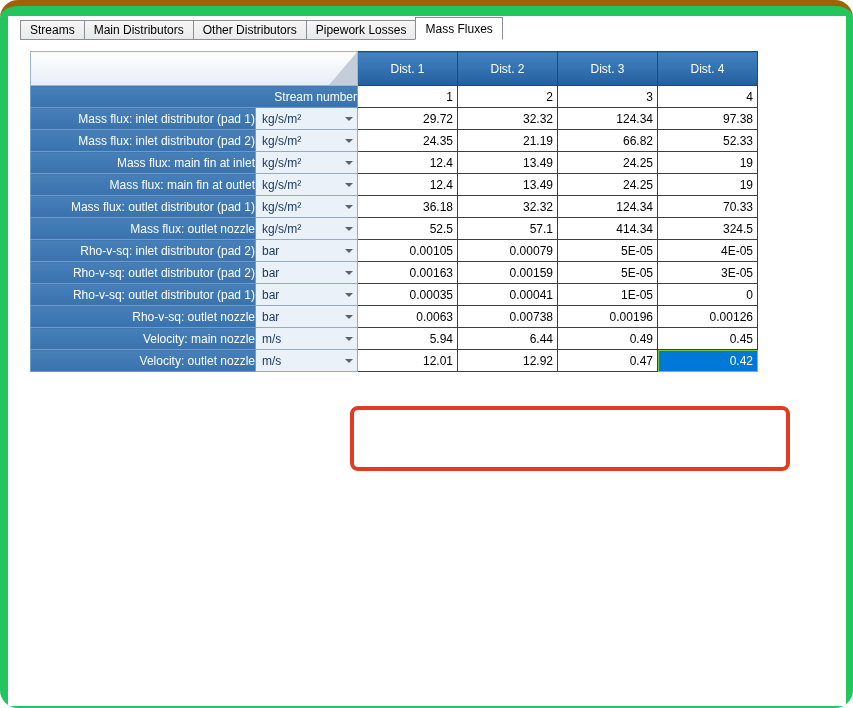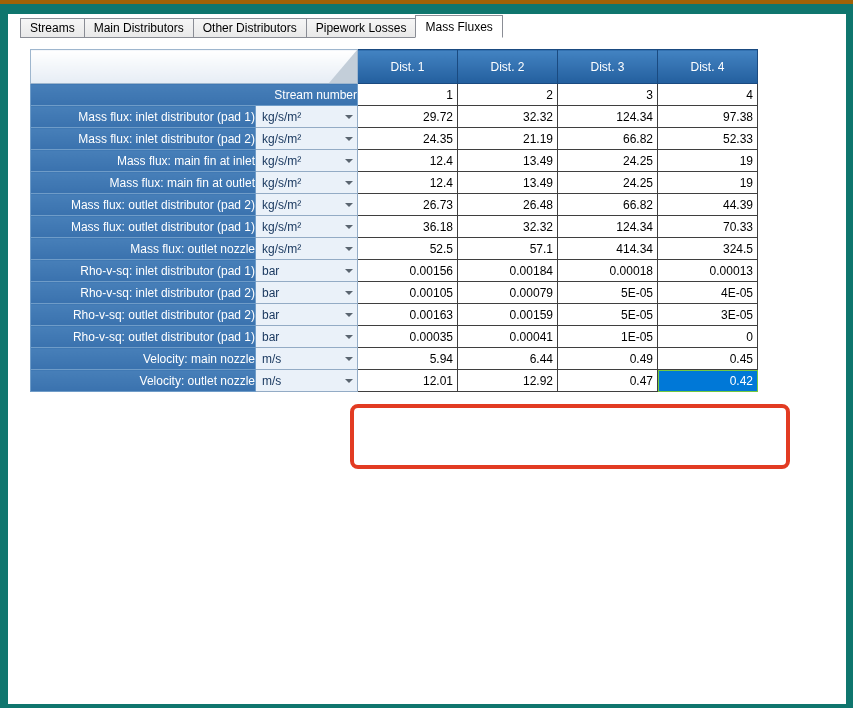--- a/index.html
+++ b/index.html
@@ -3,23 +3,24 @@
 <meta charset="utf-8">
 <style>
   * { box-sizing: border-box; margin: 0; padding: 0; }
   html, body { background: #ffffff; }
   body { font-family: "Liberation Sans", sans-serif; }
 
   .screen {
     position: relative;
     width: 853px;
     height: 708px;
-    background: #0f766e;
+    background: #22c55e;
     overflow: hidden;
-    border-top: 4px solid #a16207;
+    border-top: 6px solid #a16207;
+    border-radius: 18px;
   }
   .panel {
     position: absolute;
     left: 8px; top: 10px;
     width: 838px; height: 690px;
     background: #ffffff;
   }
 
   
   .tabstrip {
@@ -203,52 +204,36 @@
           </tr>
           <tr>
             <td class="label">Mass flux: main fin at outlet</td>
             <td class="unit"><span>kg/s/m²</span><span class="dd-arrow"></span></td>
             <td class="val">12.4</td>
             <td class="val">13.49</td>
             <td class="val">24.25</td>
             <td class="val">19</td>
           </tr>
           <tr>
-            <td class="label">Mass flux: outlet distributor (pad 2)</td>
-            <td class="unit"><span>kg/s/m²</span><span class="dd-arrow"></span></td>
-            <td class="val">26.73</td>
-            <td class="val">26.48</td>
-            <td class="val">66.82</td>
-            <td class="val">44.39</td>
-          </tr>
-          <tr>
             <td class="label">Mass flux: outlet distributor (pad 1)</td>
             <td class="unit"><span>kg/s/m²</span><span class="dd-arrow"></span></td>
             <td class="val">36.18</td>
             <td class="val">32.32</td>
             <td class="val">124.34</td>
             <td class="val">70.33</td>
           </tr>
           <tr>
             <td class="label">Mass flux: outlet nozzle</td>
             <td class="unit"><span>kg/s/m²</span><span class="dd-arrow"></span></td>
             <td class="val">52.5</td>
             <td class="val">57.1</td>
             <td class="val">414.34</td>
             <td class="val">324.5</td>
           </tr>
           <tr>
-            <td class="label">Rho-v-sq: inlet distributor (pad 1)</td>
-            <td class="unit"><span>bar</span><span class="dd-arrow"></span></td>
-            <td class="val">0.00156</td>
-            <td class="val">0.00184</td>
-            <td class="val">0.00018</td>
-            <td class="val">0.00013</td>
-          </tr>
-          <tr>
             <td class="label">Rho-v-sq: inlet distributor (pad 2)</td>
             <td class="unit"><span>bar</span><span class="dd-arrow"></span></td>
             <td class="val">0.00105</td>
             <td class="val">0.00079</td>
             <td class="val">5E-05</td>
             <td class="val">4E-05</td>
           </tr>
           <tr>
             <td class="label">Rho-v-sq: outlet distributor (pad 2)</td>
             <td class="unit"><span>bar</span><span class="dd-arrow"></span></td>
@@ -257,20 +242,28 @@
             <td class="val">5E-05</td>
             <td class="val">3E-05</td>
           </tr>
           <tr>
             <td class="label">Rho-v-sq: outlet distributor (pad 1)</td>
             <td class="unit"><span>bar</span><span class="dd-arrow"></span></td>
             <td class="val">0.00035</td>
             <td class="val">0.00041</td>
             <td class="val">1E-05</td>
             <td class="val">0</td>
+          </tr>
+          <tr>
+            <td class="label">Rho-v-sq: outlet nozzle</td>
+            <td class="unit"><span>bar</span><span class="dd-arrow"></span></td>
+            <td class="val">0.0063</td>
+            <td class="val">0.00738</td>
+            <td class="val">0.00196</td>
+            <td class="val">0.00126</td>
           </tr>
           <tr>
             <td class="label">Velocity: main nozzle</td>
             <td class="unit"><span>m/s</span><span class="dd-arrow"></span></td>
             <td class="val">5.94</td>
             <td class="val">6.44</td>
             <td class="val">0.49</td>
             <td class="val">0.45</td>
           </tr>
           <tr>

